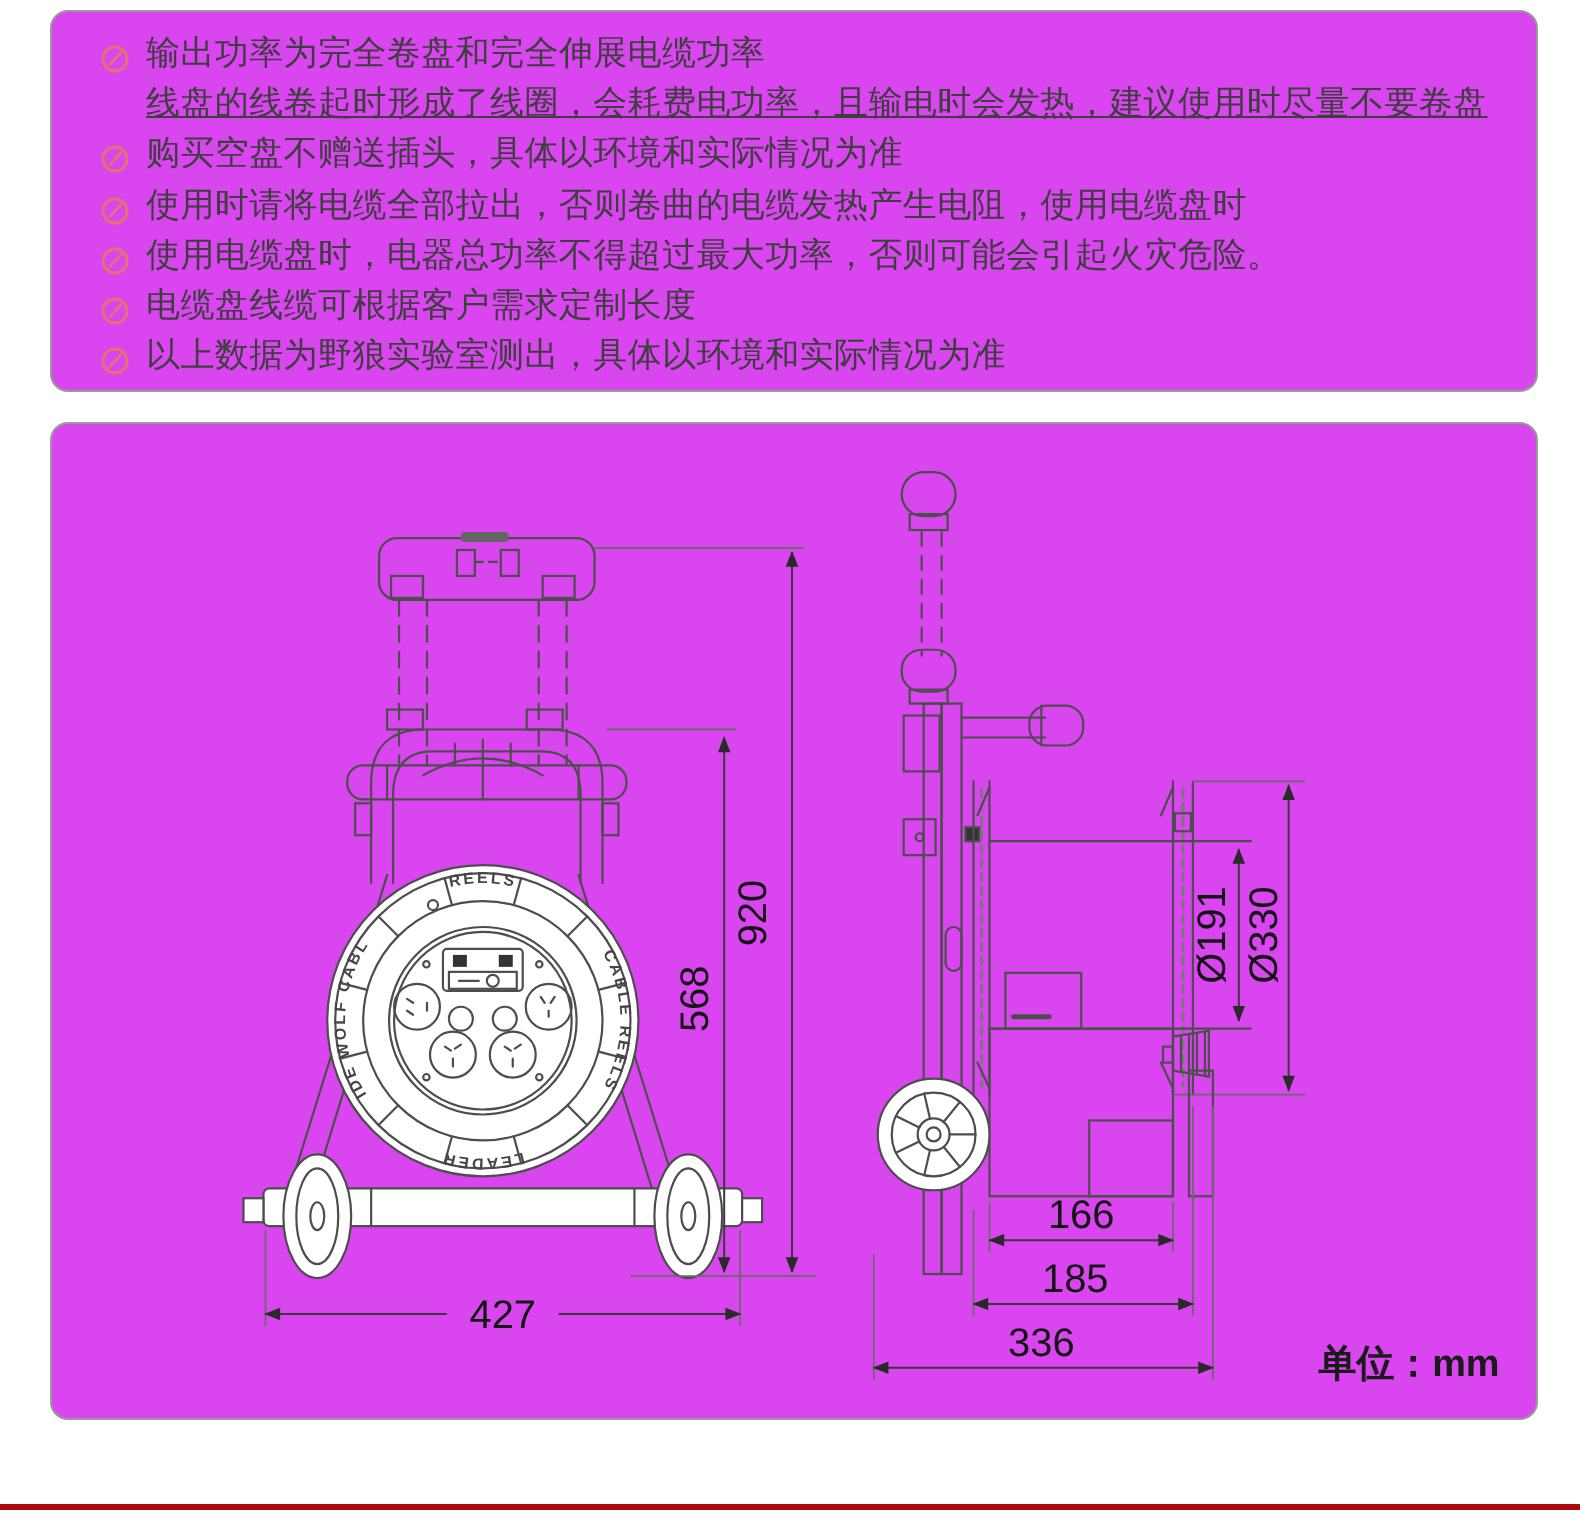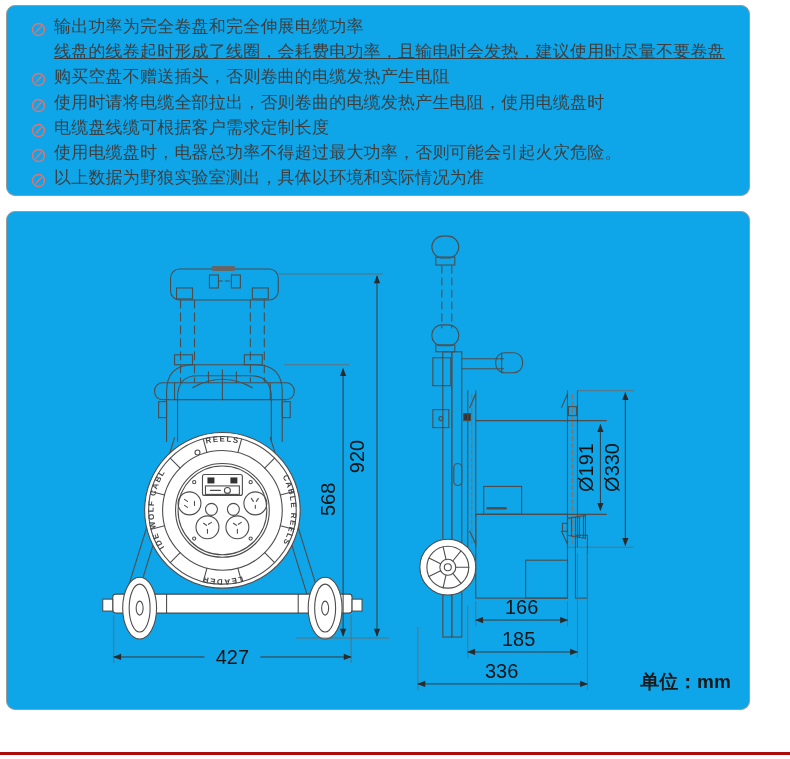--- a/index.html
+++ b/index.html
@@ -2,22 +2,22 @@
 <html><head>
 <meta charset="utf-8">
 <style>
   html,body{margin:0;padding:0;background:#ffffff;}
   body{
     width:790px;height:759px;position:relative;overflow:hidden;
     font-family:"Liberation Sans","DejaVu Sans",sans-serif;
     -webkit-font-smoothing:antialiased;
   }
   .rounded-box{
-    position:absolute;left:6px;width:744px;
-    border:1px solid #9a9a9a;border-radius:9px;background:#0ea5e9;box-sizing:border-box;
+    position:absolute;left:25px;width:744px;
+    border:1px solid #9a9a9a;border-radius:9px;background:#d946ef;box-sizing:border-box;
   }
   .notes-box{top:5px;height:191px;padding:8px 6px 0 24px;}
   .note-row{
     display:flex;align-items:flex-start;
     font-size:17px;line-height:25.2px;color:#3e3e3e;
     letter-spacing:0.2px;white-space:nowrap;
   }
   .note-row .icon-wrap{flex:0 0 15px;margin:5px 8px 0 0;height:15px;}
   .note-row.cont{padding-left:23px;text-decoration:underline;}
   .diagram-box{top:211px;height:499px;}
@@ -51,45 +51,45 @@
 
   <div class="note-row cont">
     <span>线盘的线卷起时形成了线圈，会耗费电功率，且输电时会发热，建议使用时尽量不要卷盘</span>
   </div>
 
   <div class="note-row">
     <span class="icon-wrap"><svg width="15" height="15" viewBox="0 0 15 15">
           <circle cx="7.5" cy="7.5" r="6" fill="none" stroke="#e5736d" stroke-width="1.4"></circle>
           <line x1="10.8" y1="4" x2="4.6" y2="10.6" stroke="#e5736d" stroke-width="1.3"></line>
         </svg></span>
-    <span>购买空盘不赠送插头，否则卷曲的电缆发热产生电阻</span>
+    <span>购买空盘不赠送插头，具体以环境和实际情况为准</span>
   </div>
 
   <div class="note-row">
     <span class="icon-wrap"><svg width="15" height="15" viewBox="0 0 15 15">
           <circle cx="7.5" cy="7.5" r="6" fill="none" stroke="#e5736d" stroke-width="1.4"></circle>
           <line x1="10.8" y1="4" x2="4.6" y2="10.6" stroke="#e5736d" stroke-width="1.3"></line>
         </svg></span>
     <span>使用时请将电缆全部拉出，否则卷曲的电缆发热产生电阻，使用电缆盘时</span>
   </div>
 
   <div class="note-row">
     <span class="icon-wrap"><svg width="15" height="15" viewBox="0 0 15 15">
           <circle cx="7.5" cy="7.5" r="6" fill="none" stroke="#e5736d" stroke-width="1.4"></circle>
           <line x1="10.8" y1="4" x2="4.6" y2="10.6" stroke="#e5736d" stroke-width="1.3"></line>
         </svg></span>
+    <span>使用电缆盘时，电器总功率不得超过最大功率，否则可能会引起火灾危险。</span>
+  </div>
+
+  <div class="note-row">
+    <span class="icon-wrap"><svg width="15" height="15" viewBox="0 0 15 15">
+          <circle cx="7.5" cy="7.5" r="6" fill="none" stroke="#e5736d" stroke-width="1.4"></circle>
+          <line x1="10.8" y1="4" x2="4.6" y2="10.6" stroke="#e5736d" stroke-width="1.3"></line>
+        </svg></span>
     <span>电缆盘线缆可根据客户需求定制长度</span>
-  </div>
-
-  <div class="note-row">
-    <span class="icon-wrap"><svg width="15" height="15" viewBox="0 0 15 15">
-          <circle cx="7.5" cy="7.5" r="6" fill="none" stroke="#e5736d" stroke-width="1.4"></circle>
-          <line x1="10.8" y1="4" x2="4.6" y2="10.6" stroke="#e5736d" stroke-width="1.3"></line>
-        </svg></span>
-    <span>使用电缆盘时，电器总功率不得超过最大功率，否则可能会引起火灾危险。</span>
   </div>
 
   <div class="note-row">
     <span class="icon-wrap"><svg width="15" height="15" viewBox="0 0 15 15">
           <circle cx="7.5" cy="7.5" r="6" fill="none" stroke="#e5736d" stroke-width="1.4"></circle>
           <line x1="10.8" y1="4" x2="4.6" y2="10.6" stroke="#e5736d" stroke-width="1.3"></line>
         </svg></span>
     <span>以上数据为野狼实验室测出，具体以环境和实际情况为准</span>
   </div>
 

